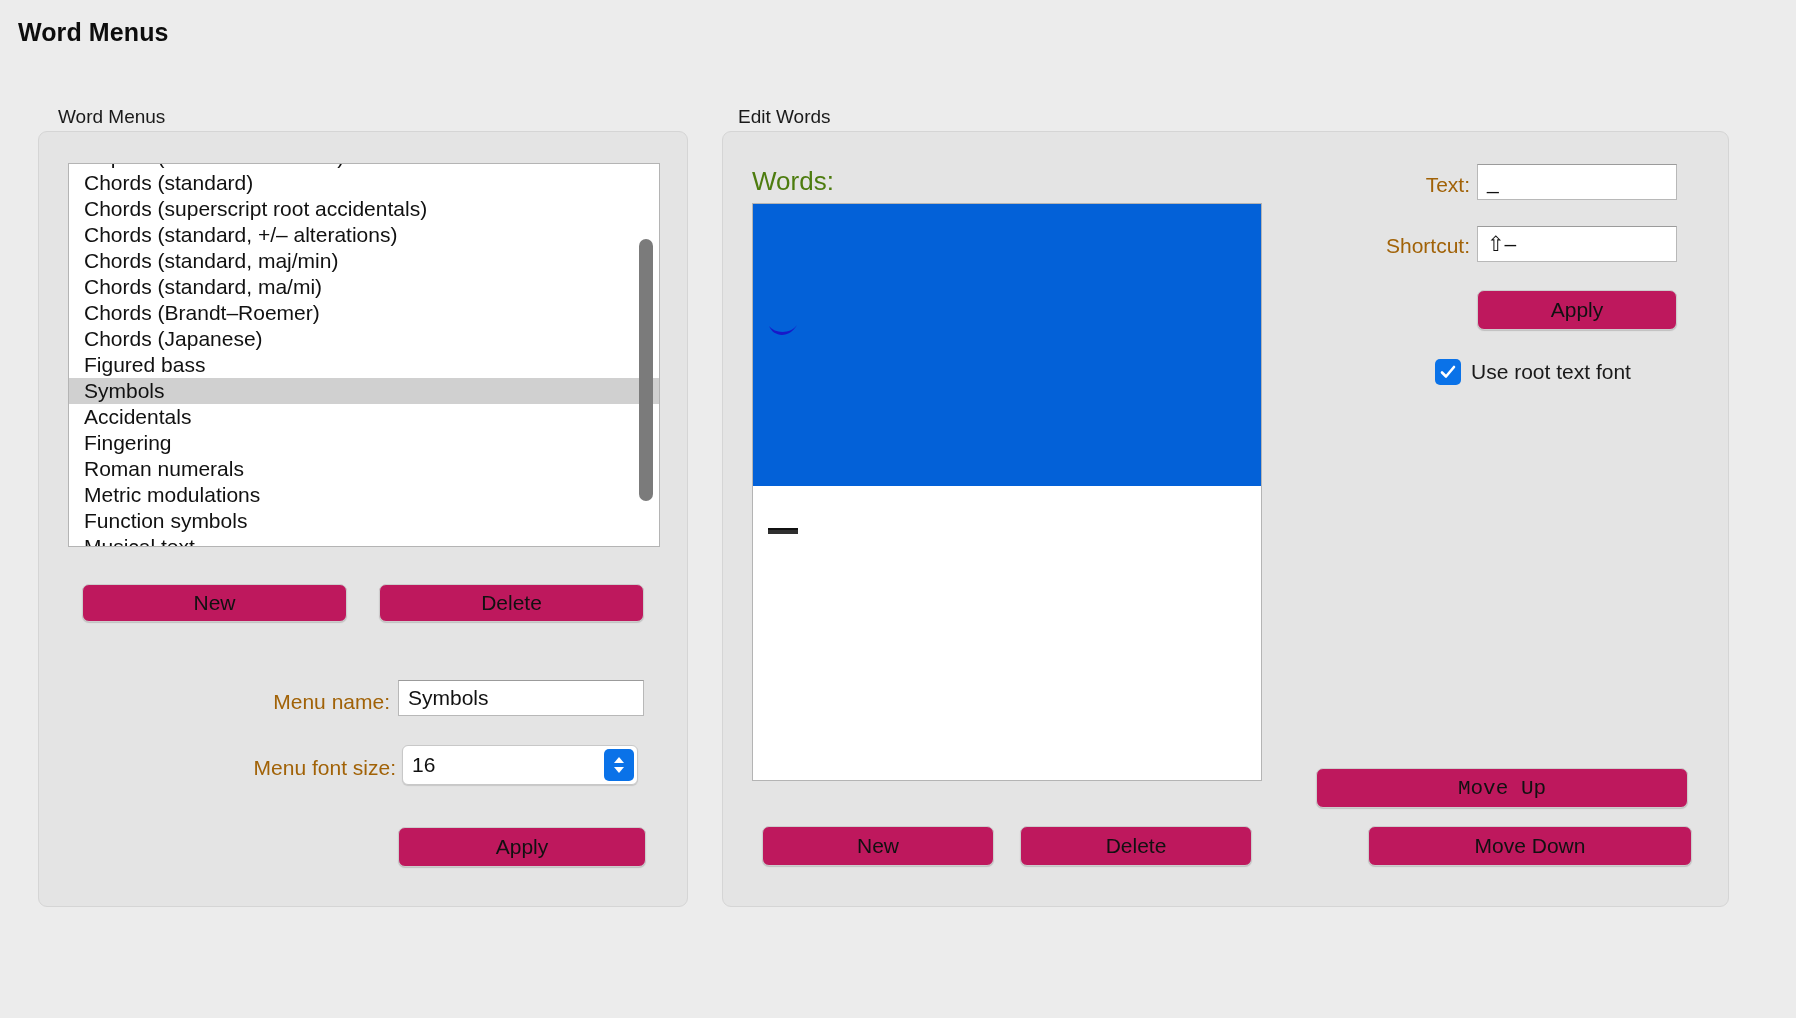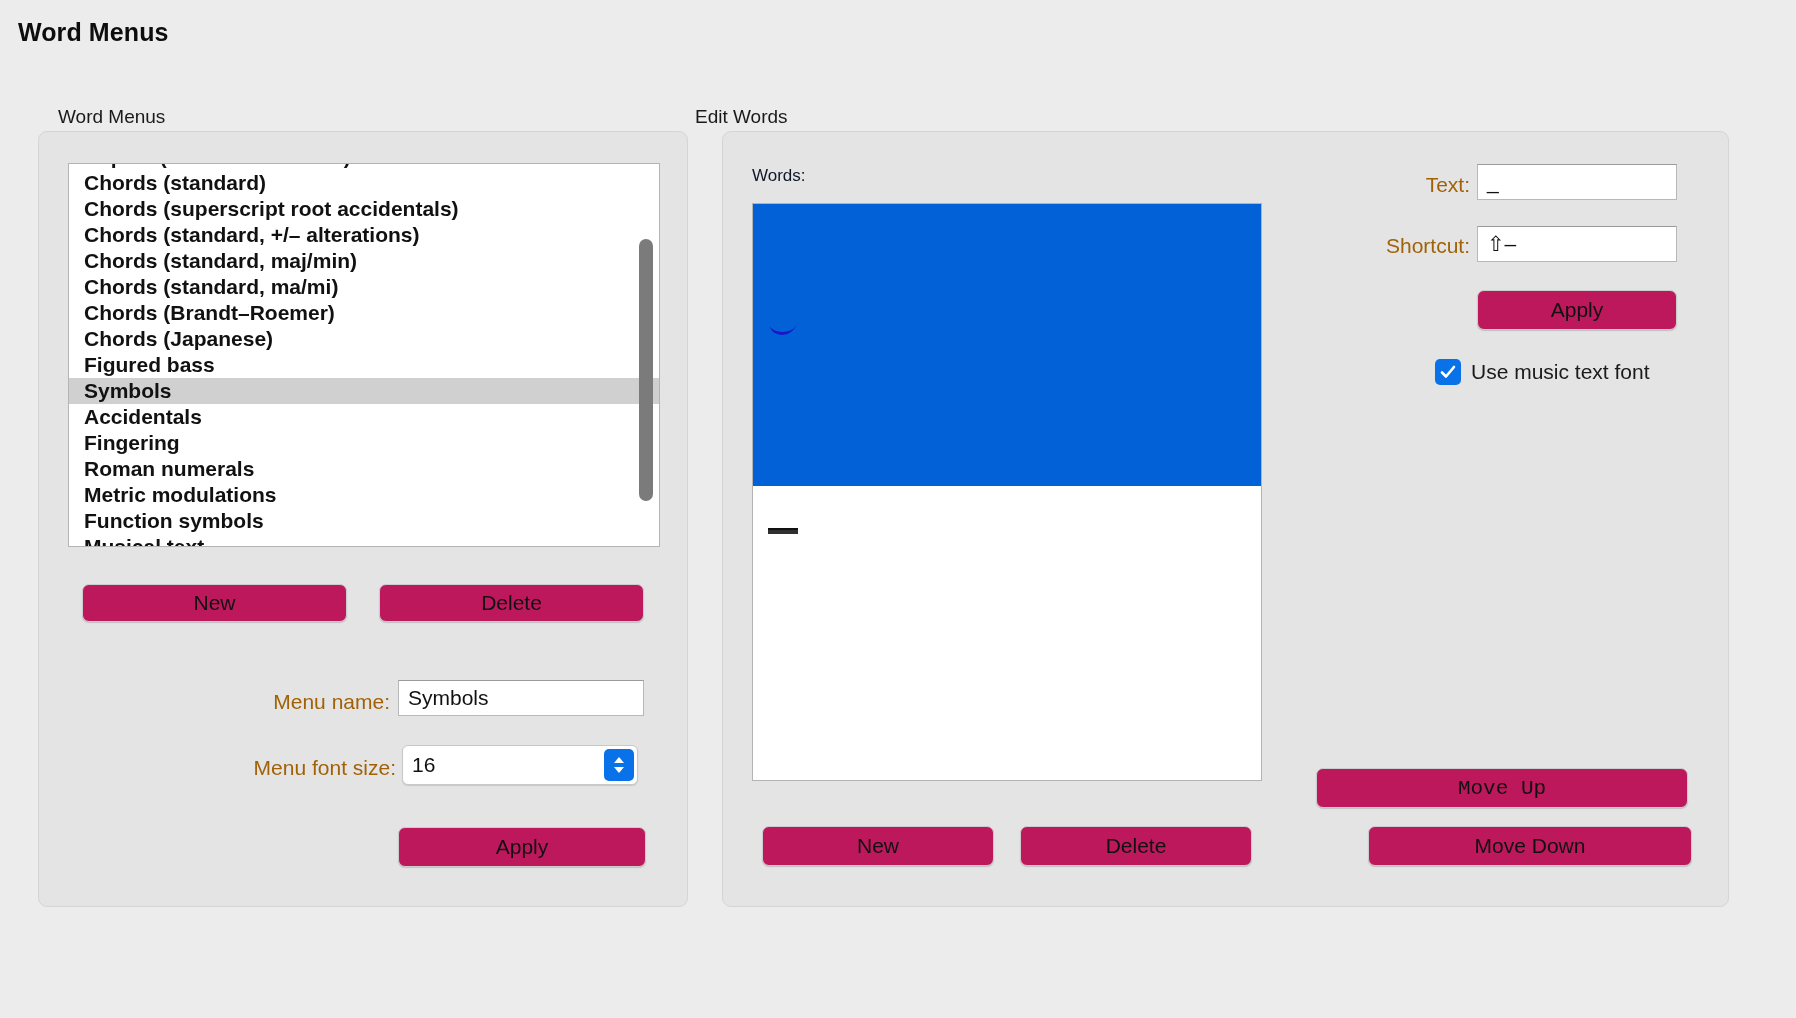--- a/index.html
+++ b/index.html
@@ -41,21 +41,21 @@
     border-radius: 9px;
     box-sizing: border-box;
   }
 
   #left-group-label { left: 58px; top: 106px; }
   #left-group-box {
     left: 38px; top: 131px;
     width: 650px; height: 776px;
   }
 
-  #right-group-label { left: 695px; top: 106px; }
+  #right-group-label { left: 738px; top: 106px; }
   #right-group-box {
     left: 722px; top: 131px;
     width: 1007px; height: 776px;
   }
 
   
   #menus-list-frame {
     position: absolute;
     left: 68px; top: 163px;
     width: 592px; height: 384px;
@@ -71,21 +71,20 @@
     width: 100%;
   }
   .menu-row {
     height: 26px;
     line-height: 26px;
     padding-left: 15px;
     font-size: 21px;
     white-space: nowrap;
     color: #111;
     box-sizing: border-box;
-    font-weight: bold;
   }
   .menu-row.selected {
     background: #d0d0d0;
   }
   
   #menus-scrollbar-track {
     position: absolute;
     right: 6px;
     top: 50px;
     width: 14px;
@@ -162,22 +161,22 @@
     color: #fff;
   }
   #menu-font-size-stepper svg { display: block; }
 
   #menus-apply-button { left: 398px; top: 827px; width: 248px; height: 40px; }
 
   
   #words-label {
     position: absolute;
     left: 752px; top: 166px;
-    font-size: 17px;
-    color: #0f172a;
+    font-size: 26px;
+    color: #4d7c0f;
   }
   #words-list-frame {
     position: absolute;
     left: 752px; top: 203px;
     width: 510px; height: 578px;
     background: #ffffff;
     border: 1px solid #b4b4b4;
     box-sizing: border-box;
     overflow: hidden;
   }
@@ -303,19 +302,19 @@
 <div class="text-field" id="shortcut-field">⇧–</div>
 
 <div class="btn" id="words-apply-button">Apply</div>
 
 <div id="use-music-font-row">
   <div id="use-music-font-checkbox">
     <svg width="18" height="18" viewBox="0 0 18 18">
       <path d="M3 9.5 L7 13.5 L15 4" stroke="#ffffff" stroke-width="2.6" fill="none" stroke-linecap="round" stroke-linejoin="round"></path>
     </svg>
   </div>
-  <div id="use-music-font-label">Use music text font</div>
+  <div id="use-music-font-label">Use root text font</div>
 </div>
 
 <div class="btn" id="words-new-button">New</div>
 <div class="btn" id="words-delete-button">Delete</div>
 <div class="btn" id="move-up-button">Move Up</div>
 <div class="btn" id="move-down-button">Move Down</div>
 
 </body></html>

